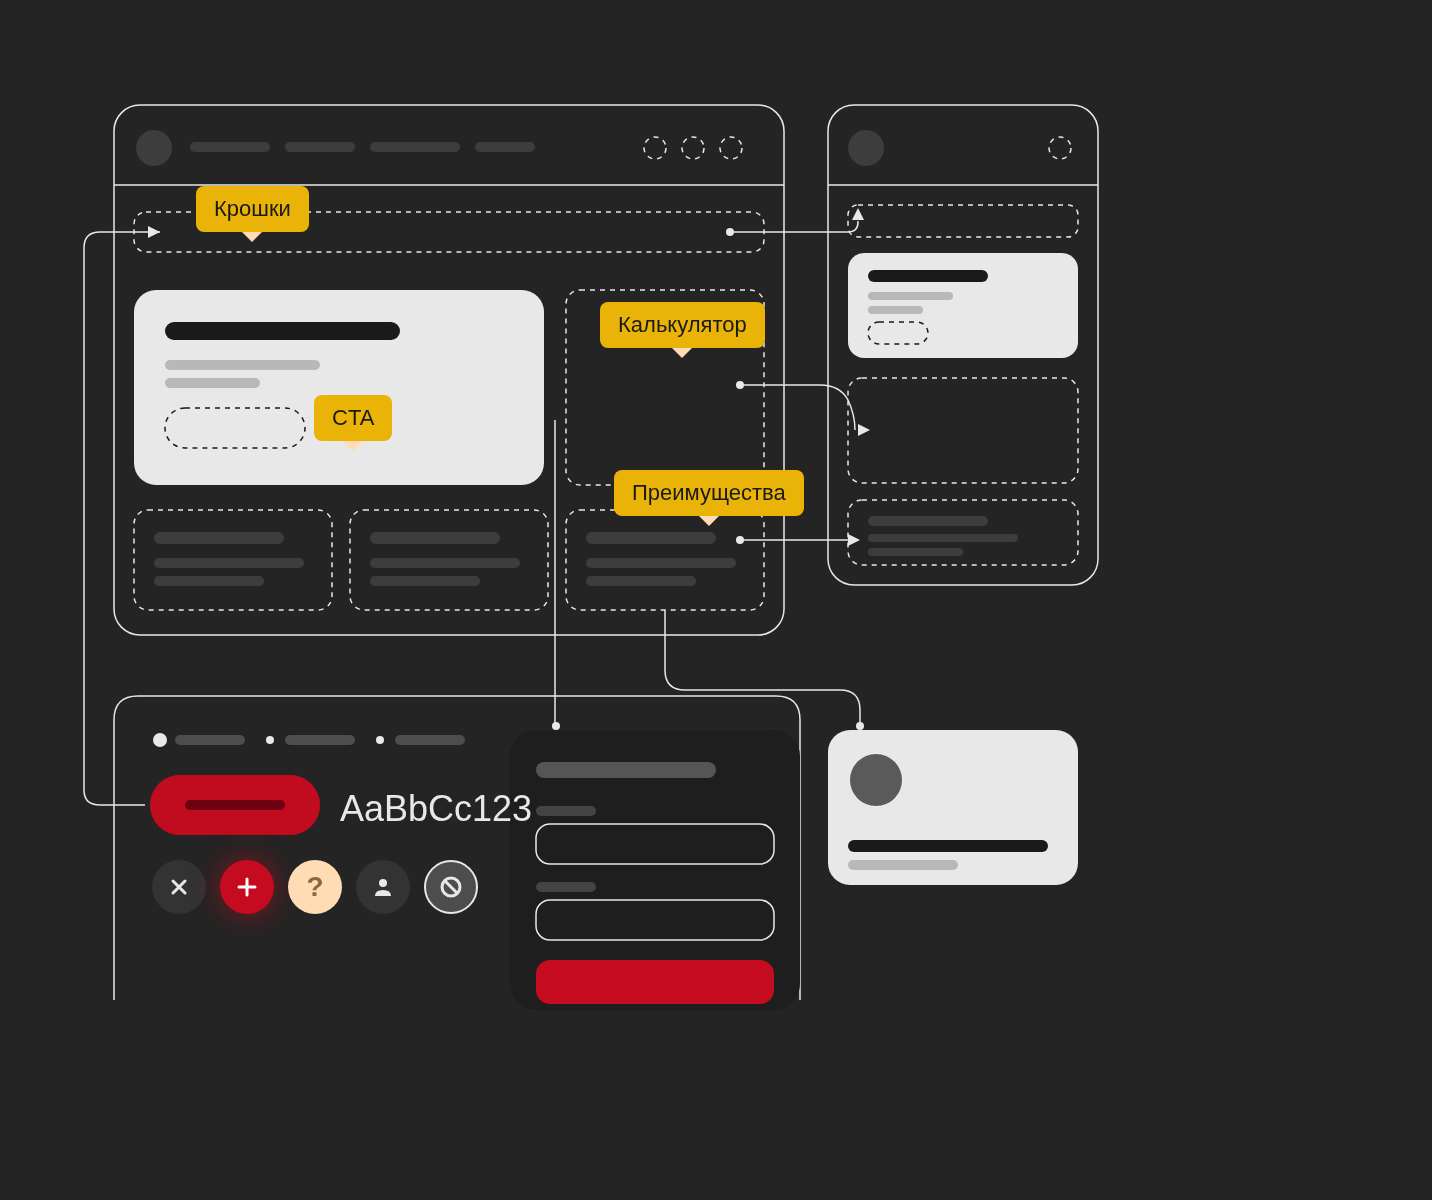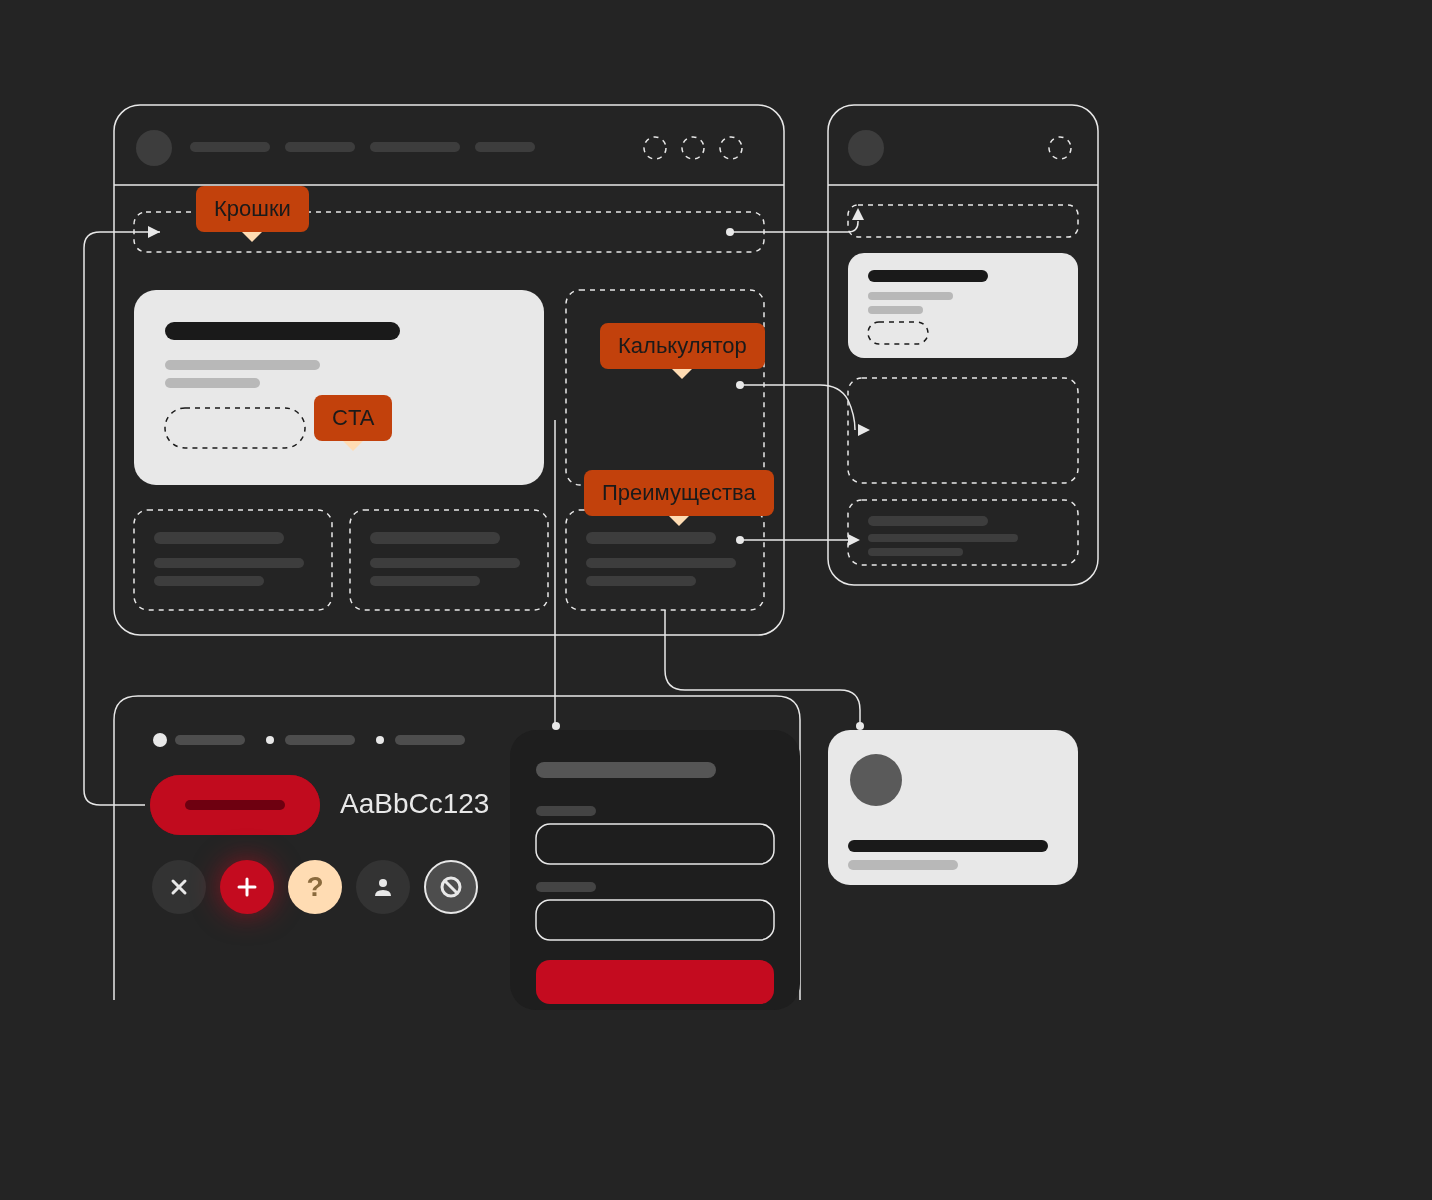--- a/index.html
+++ b/index.html
@@ -12,21 +12,21 @@
     overflow: hidden;
   }
   .stroke { stroke: #e8e8e8; }
   .dashed { stroke-dasharray: 5 5; }
   .fill-dark { fill: #3d3d3d; }
   .fill-light { fill: #e8e8e8; }
   .fill-mid { fill: #4d4d4d; }
 
   .tooltip {
     position: absolute;
-    background: #c2410c;
+    background: #eab308;
     color: #1a1a1a;
     font-size: 22px;
     font-weight: 500;
     padding: 10px 18px;
     border-radius: 8px;
     white-space: nowrap;
   }
   .tooltip::after {
     content: "";
     position: absolute;
@@ -34,21 +34,21 @@
     bottom: -10px;
     transform: translateX(-50%);
     border-left: 10px solid transparent;
     border-right: 10px solid transparent;
     border-top: 10px solid #ffdcb3;
   }
 
   .typography {
     position: absolute;
     color: #e8e8e8;
-    font-size: 28px;
+    font-size: 36px;
     font-weight: 500;
   }
 
   .icon-row {
     position: absolute;
     display: flex;
     gap: 14px;
   }
   .icon-btn {
     width: 54px;
@@ -180,24 +180,24 @@
 
   <path d="M 665 610 L 665 670 Q 665 690 685 690 L 840 690 Q 860 690 860 710 L 860 725" class="stroke" stroke-width="1.5"></path>
 </svg>
 
 <div class="tooltip" style="left:196px; top:186px">
   <span>Крошки</span>
 </div>
 <div class="tooltip" style="left:314px; top:395px">
   <span>CTA</span>
 </div>
-<div class="tooltip" style="left:600px; top:323px">
+<div class="tooltip" style="left:600px; top:302px">
   <span>Калькулятор</span>
 </div>
-<div class="tooltip" style="left:584px; top:470px">
+<div class="tooltip" style="left:614px; top:470px">
   <span>Преимущества</span>
 </div>
 
 <div class="dot" style="left:726px; top:228px"></div>
 <div class="dot" style="left:736px; top:381px"></div>
 <div class="dot" style="left:736px; top:536px"></div>
 <div class="dot" style="left:552px; top:722px"></div>
 <div class="dot" style="left:856px; top:722px"></div>
 <div class="dot" style="left:156px; top:736px"></div>
 

